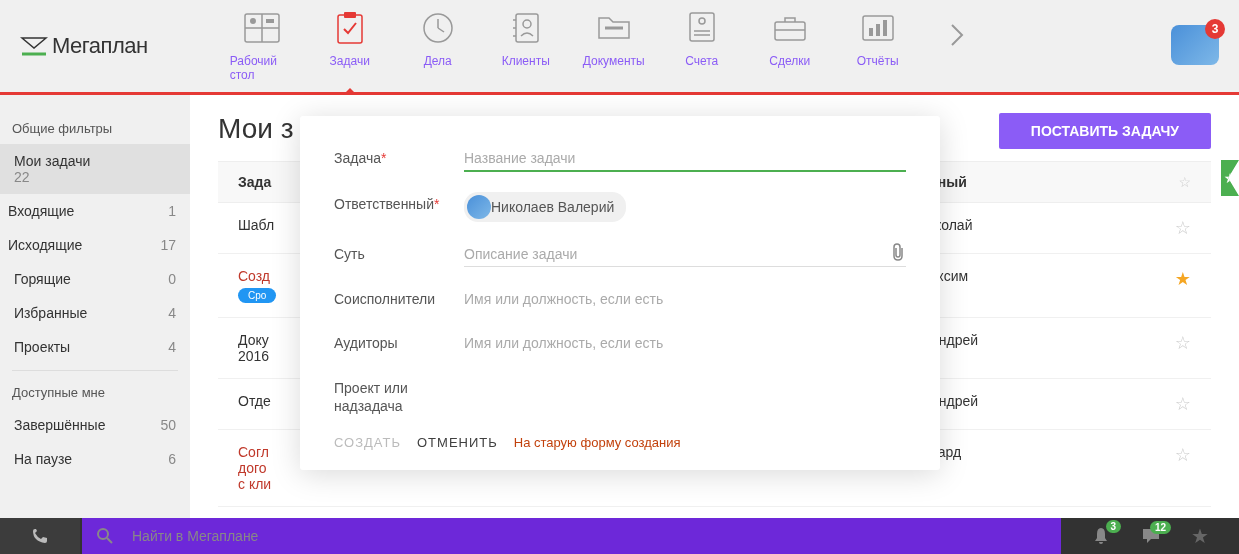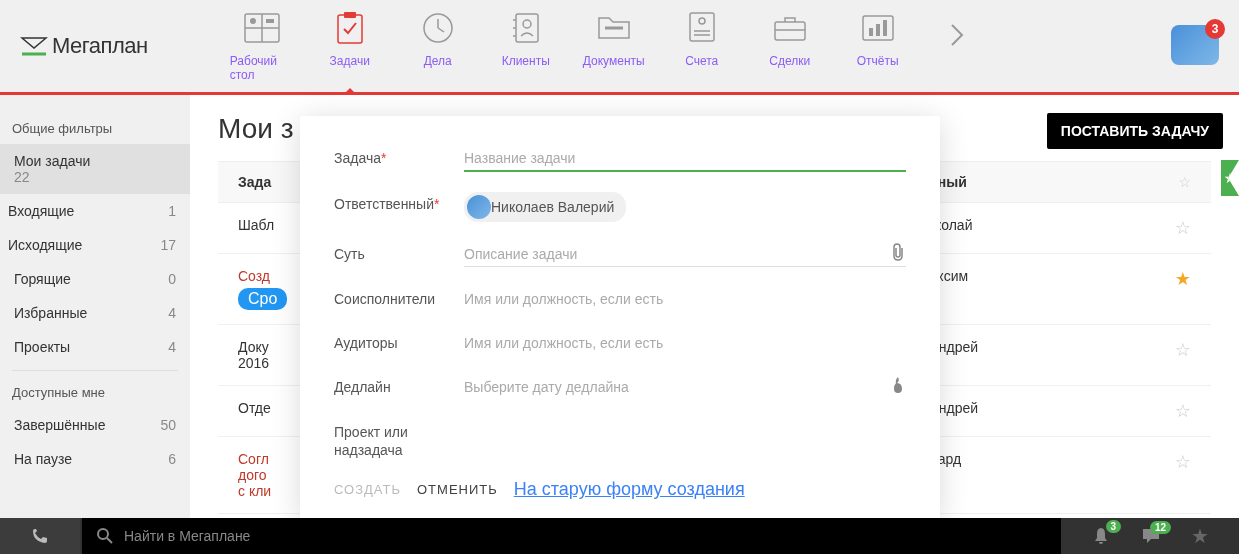--- a/index.html
+++ b/index.html
@@ -25,32 +25,32 @@
 .sidebar { width: 190px; background: #f0f0f0; padding-top: 18px; }
 .sidebar-heading { padding: 8px 12px; color: #555; font-size: 13px; }
 .sidebar-item { display: flex; justify-content: space-between; padding: 9px 14px; cursor: pointer; color: #333; font-size: 14px; }
 .sidebar-item.active { background: #e0e0e0; flex-direction: column; }
 .sidebar-item.child { padding-left: 8px; }
 .sidebar-count { color: #888; }
 .sidebar-divider { border-top: 1px solid #ddd; margin: 6px 12px; }
 
 .content { flex: 1; background: #fff; padding: 18px 28px; position: relative; }
 .content-title { font-size: 28px; font-weight: 300; color: #333; margin-bottom: 16px; }
-.create-btn { position: absolute; right: 16px; top: 18px; background: #000000; color: #fff; padding: 10px 14px; border: none; font-size: 14px; font-weight: bold; cursor: pointer; border-radius: 2px; }
+.create-btn { position: absolute; right: 28px; top: 18px; background: #8b5cf6; color: #fff; padding: 10px 32px; border: none; font-size: 14px; font-weight: bold; cursor: pointer; border-radius: 2px; }
 
 .table { width: 100%; }
 .table-header { display: flex; background: #f8f8f8; padding: 12px 20px; border-bottom: 1px solid #eee; border-top: 1px solid #eee; }
 .col-task { flex: 0 0 620px; font-weight: bold; }
 .col-resp { flex: 1; font-weight: bold; }
 .col-star { width: 30px; text-align: right; color: #ccc; }
 .table-row { display: flex; padding: 14px 20px; border-bottom: 1px solid #f0f0f0; align-items: flex-start; }
 .task-name { flex: 0 0 620px; color: #333; }
 .task-name.red { color: #c0392b; }
 .task-name.green { color: #2e8b57; }
-.task-badge { display: inline-block; background: #2196f3; color: #fff; padding: 2px 10px; border-radius: 10px; font-size: 16px; margin-top: 4px; }
+.task-badge { display: inline-block; background: #2196f3; color: #fff; padding: 2px 10px; border-radius: 10px; font-size: 10px; margin-top: 4px; }
 .star { font-size: 18px; cursor: pointer; }
 .star.off { color: #ccc; }
 .star.on { color: #f5a623; }
 
 
 .bookmark-tab { position: absolute; right: 0; top: 160px; width: 18px; height: 36px; background: #4caf50; clip-path: polygon(100% 0, 0 0, 0 100%, 100% 100%, 40% 50%); display:flex; align-items:center; justify-content:center; color:#fff; z-index: 5; }
 .modal { position: absolute; left: 300px; top: 116px; width: 640px; background: #fff; box-shadow: 0 4px 30px rgba(0,0,0,0.15); border-radius: 3px; padding: 30px 34px 20px; z-index: 20; }
 .form-row { display: flex; margin-bottom: 20px; align-items: flex-start; }
 .form-label { width: 130px; color: #555; font-size: 14px; padding-top: 4px; }
 .form-label .req { color: #e53935; }
@@ -58,26 +58,26 @@
 .form-input { width: 100%; border: none; border-bottom: 1px solid #ddd; padding: 4px 0; font-size: 14px; color: #333; }
 .form-input::placeholder { color: #aaa; }
 .form-input.main-input { border-bottom: 2px solid #4caf50; }
 .chip { display: inline-flex; align-items: center; background: #f0f0f0; border-radius: 14px; padding: 3px 12px 3px 3px; }
 .chip-avatar { width: 24px; height: 24px; border-radius: 50%; background: linear-gradient(135deg, #4a90d9, #7eb8e8); }
 .chip-name { color: #555; }
 .field-icon { position: absolute; right: 0; top: 0; color: #888; }
 .modal-actions { display: flex; gap: 16px; align-items: center; margin-top: 10px; }
 .btn-create { background: none; border: none; color: #bbb; font-size: 13px; letter-spacing: 1px; cursor: default; }
 .btn-cancel { background: none; border: none; color: #404040; font-size: 13px; letter-spacing: 1px; cursor: pointer; }
-.old-link { color: #3b82f6; text-decoration: underline; cursor: pointer; font-size: 18px; }
+.old-link { color: #c2410c; cursor: pointer; font-size: 13px; }
 
 
 .footer { position: absolute; bottom: 0; left: 0; right: 0; height: 36px; background: #323232; display: flex; align-items: center; color: #aaa; z-index: 30; }
 .footer-phone { width: 80px; display: flex; align-items: center; justify-content: center; background: #3c3c3c; height: 100%; color: #bbb; }
-.footer-search { flex: 1; display: flex; align-items: center; gap: 10px; padding: 0 14px; height: 100%; background: #000000; margin-left: 2px; }
+.footer-search { flex: 1; display: flex; align-items: center; gap: 18px; padding: 0 14px; height: 100%; background: #6d28d9; margin-left: 2px; }
 .footer-search input { background: transparent; border: none; color: #ccc; font-size: 14px; width: 300px; }
 .footer-search input::placeholder { color: #888; }
 .footer-icons { display: flex; align-items: center; gap: 30px; padding: 0 30px; }
 .footer-icon { position: relative; color: #888; cursor: pointer; }
 .footer-badge { position: absolute; top: -6px; right: -10px; background: #4caf50; color: #fff; font-size: 10px; border-radius: 8px; padding: 1px 5px; font-weight: bold; }
 
 svg { display: block; }
 .hdr-star { cursor:pointer; }
 </style>
 </head>
@@ -309,31 +309,20 @@
   </div>
   <div class="form-row">
     <div class="form-label">Соисполнители</div>
     <div class="form-field"><input class="form-input" style="border-bottom: none;" placeholder="Имя или должность, если есть"></div>
   </div>
   <div class="form-row">
     <div class="form-label">Аудиторы</div>
     <div class="form-field"><input class="form-input" style="border-bottom: none;" placeholder="Имя или должность, если есть"></div>
   </div>
   <div class="form-row">
-    <div class="form-label">Дедлайн</div>
-    <div class="form-field">
-      <input class="form-input" style="border-bottom: none;" placeholder="Выберите дату дедлайна">
-      <span class="field-icon">
-          <svg width="16" height="20" viewBox="0 0 16 20">
-            <path d="M8 2 Q10 6 7 8 Q12 8 12 14 Q12 18 8 18 Q4 18 4 14 Q4 10 6 8 Q5 5 8 2 Z" fill="#888"></path>
-          </svg>
-        </span>
-    </div>
-  </div>
-  <div class="form-row">
     <div class="form-label" style="line-height:1.3">Проект или надзадача</div>
   </div>
   <div class="modal-actions">
     <button class="btn-create">СОЗДАТЬ</button>
     <button class="btn-cancel">ОТМЕНИТЬ</button>
     <a class="old-link">На старую форму создания</a>
   </div>
 </div>
 
 <div class="footer">

